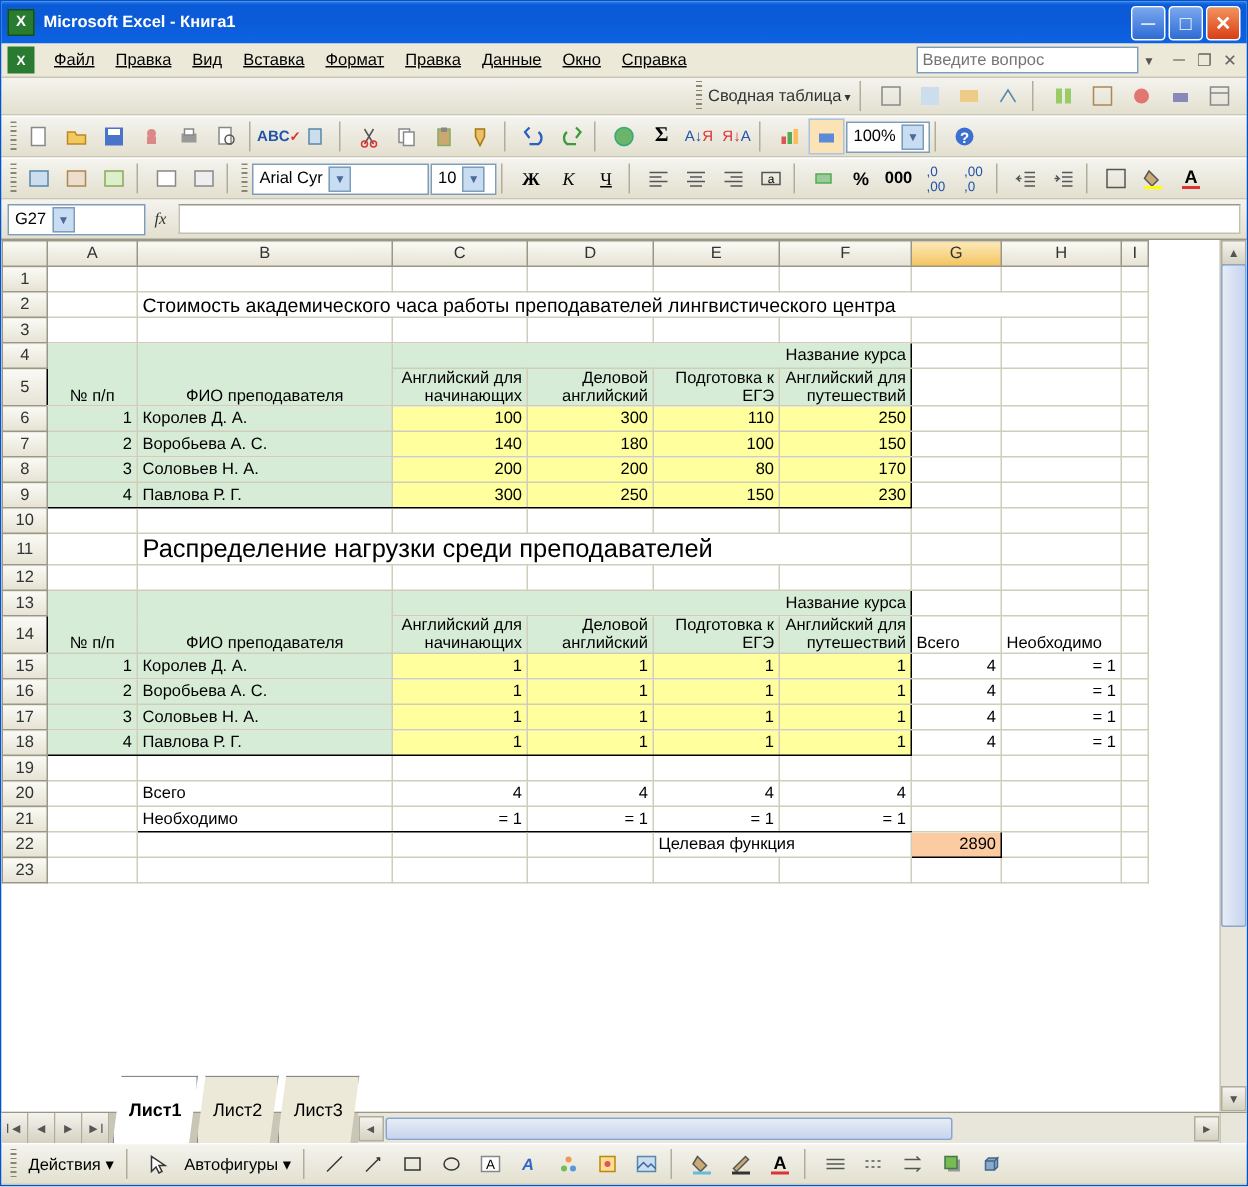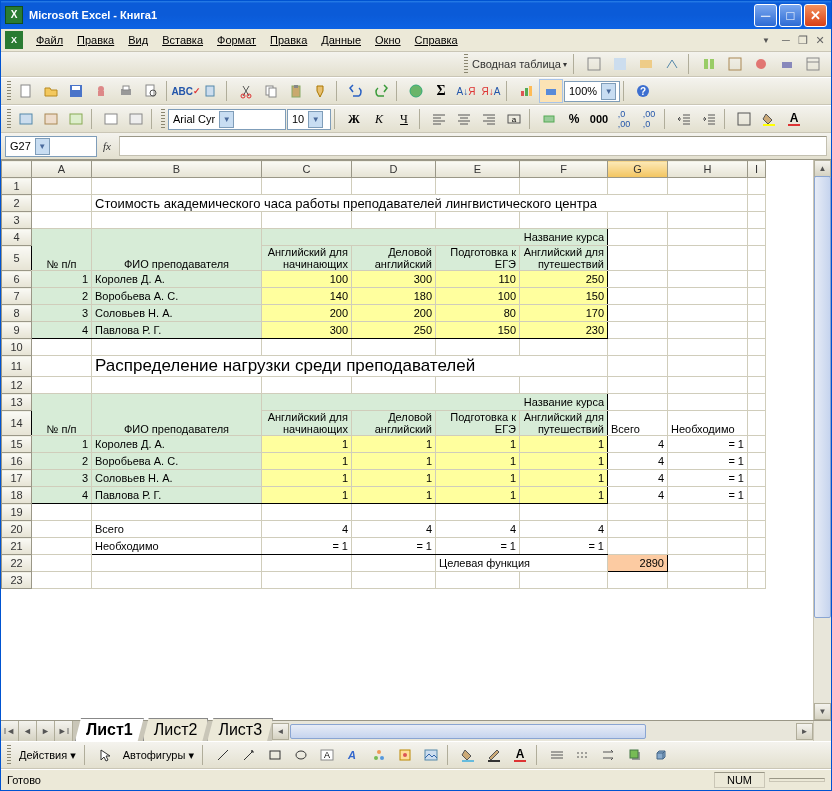--- a/index.html
+++ b/index.html
@@ -52,21 +52,21 @@
 .ctr{text-align:right}
 .rgt{text-align:right}
 .vscroll{width:17px;background:#e8e6da;border-left:1px solid #cac6b6;position:relative}
 .vscroll .sbtn,.hscroll .sbtn{width:15px;height:15px;background:linear-gradient(#f4f3ee,#d5d2c2);border:1px solid #b0ad9a;display:flex;align-items:center;justify-content:center;font-size:8px;color:#555}
 .vscroll .track{position:absolute;top:16px;bottom:16px;left:0;right:0}
 .vscroll .thumb{position:absolute;left:0;right:0;top:0;height:440px;background:linear-gradient(to right,#e7ecf6,#c6d4ee);border:1px solid #8aa5d2;border-radius:2px}
 .sheettabs{height:20px;display:flex;align-items:stretch;background:#ece9d8;border-top:1px solid #9a9787}
 .sheettabs .nav{display:flex}
 .sheettabs .nav div{width:17px;border-right:1px solid #b0ad9a;display:flex;align-items:center;justify-content:center;background:linear-gradient(#f4f3ee,#d5d2c2);font-size:9px;color:#555}
 .sheettabs .tabs{display:flex;align-items:flex-end;background:#c9c6b8;flex:0 0 auto;padding-left:2px}
-.sheettabs .tab{padding:2px 10px;border:1px solid #888;border-bottom:none;background:#ece9d8;font-size:16px;margin-right:-1px;clip-path:polygon(6px 0,100% 0,calc(100% - 6px) 100%,0 100%);transform:skewX(0)}
+.sheettabs .tab{padding:15px 10px;border:1px solid #888;border-bottom:none;background:#ece9d8;font-size:12px;margin-right:-1px;clip-path:polygon(6px 0,100% 0,calc(100% - 6px) 100%,0 100%);transform:skewX(0)}
 .sheettabs .tab.active{background:#fff;font-weight:bold}
 .sheettabs .hscroll{flex:1;background:#e8e6da;display:flex;align-items:center}
 .sheettabs .hscroll .strack{flex:1;height:15px;position:relative;margin:0 1px}
 .sheettabs .hscroll .hthumb{position:absolute;left:0;width:70%;top:0;bottom:0;background:linear-gradient(#e7ecf6,#c6d4ee);border:1px solid #8aa5d2;border-radius:2px}
 .drawbar{height:26px;background:linear-gradient(#f4f3ee,#e3e0cf);border-top:1px solid #fff;border-bottom:1px solid #cac6b6;display:flex;align-items:center;padding:0 4px;gap:2px}
 .status{height:20px;background:#ece9d8;border-top:1px solid #fff;display:flex;align-items:center;padding:0 6px;font-size:11px}
 .status .cell{border:1px solid #cac6b6;border-top-color:#9a9787;padding:1px 12px;margin-left:4px}
 svg{display:block}
 .tall td{height:48px;vertical-align:middle}
 .tall2 td{height:34px;vertical-align:middle}
@@ -91,20 +91,21 @@
     <span class="mi"><u>Файл</u></span>
     <span class="mi"><u>Правка</u></span>
     <span class="mi"><u>Вид</u></span>
     <span class="mi"><u>Вставка</u></span>
     <span class="mi"><u>Формат</u></span>
     <span class="mi"><u>Правка</u></span>
     <span class="mi"><u>Данные</u></span>
     <span class="mi"><u>Окно</u></span>
     <span class="mi"><u>Справка</u></span>
     <div class="ask">
+      <input placeholder="Введите вопрос" style="">
       <span style="font-size:8px;color:#555;margin:0 3px">▼</span>
       <div class="docbtns">
         <span>─</span>
         <span>❐</span>
         <span>✕</span>
       </div>
     </div>
   </div>
 
   <div class="pvtbar">
@@ -812,20 +813,14 @@
           <rect x="3" y="3" width="8" height="8" fill="#7b5" stroke="#474"></rect>
         </svg>
       </div>
     <div class="tb">
         <svg width="16" height="16">
           <path d="M4 6h6v6h-6z M4 6l2-2h6l-2 2 M10 6l2-2v6l-2 2" fill="#8ac" stroke="#468"></path>
         </svg>
       </div>
   </div>
 
-  <div class="status">
-    <span>Готово</span>
-    <div style="flex:1"></div>
-    <div class="cell">NUM</div>
-    <div class="cell" style="width:30px"></div>
-  </div>
 
 </div>
 
 </body></html>

